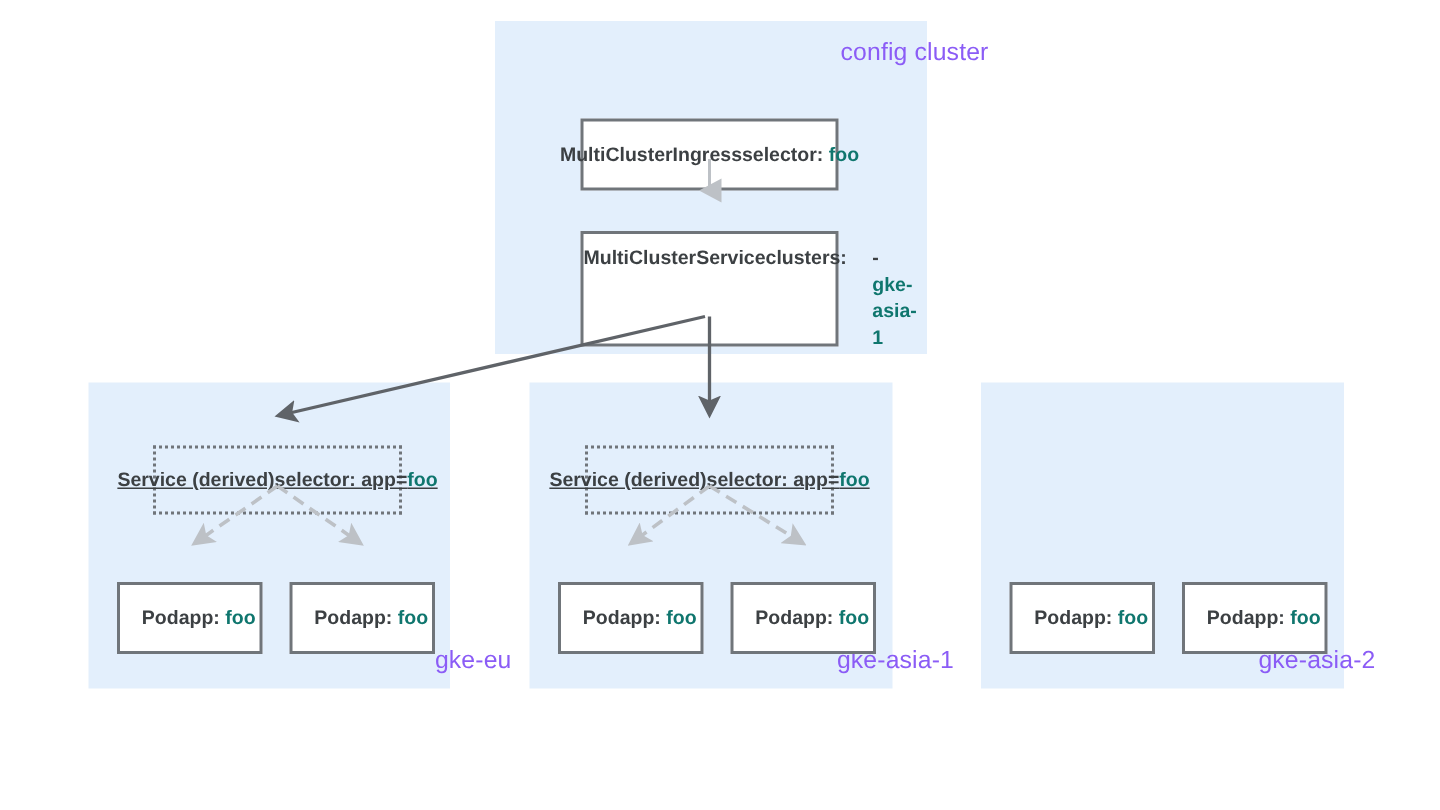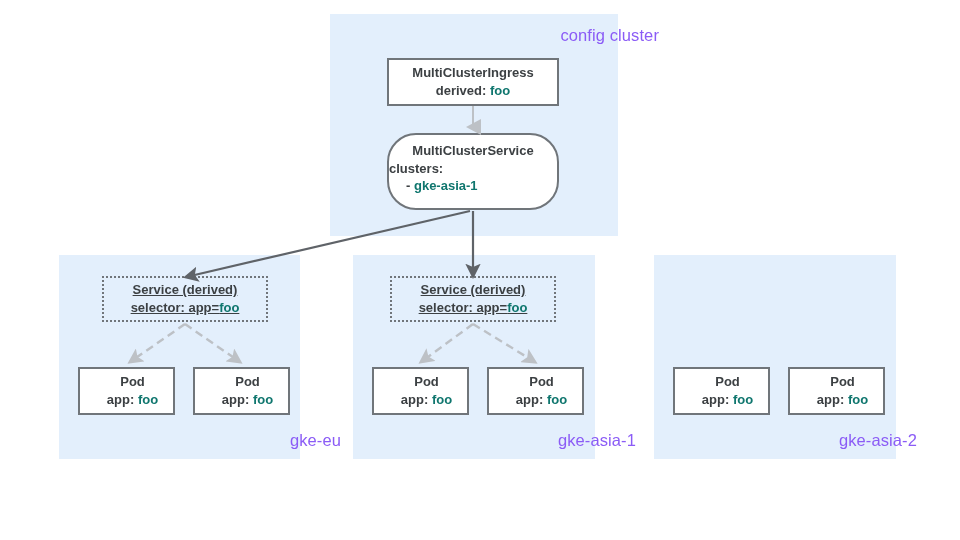--- a/index.html
+++ b/index.html
@@ -36,28 +36,29 @@
     margin-left: 41px;
   }
 
   
   .box {
     position: absolute;
     background: #ffffff;
     border: 2px solid #70757a;
     box-sizing: border-box;
     display: flex;
-    flex-direction: column;
+    flex-direction: row;
     align-items: center;
     justify-content: center;
     color: #3c4043;
     font-size: 13px;
     font-weight: bold;
     line-height: 1.35;
     text-align: center;
+    margin-top: 21px;
   }
   .box .line {
     white-space: nowrap;
   }
   .blue {
     color: #0f766e;
   }
 
   
   .box-mcs {
@@ -104,26 +105,26 @@
 <body>
 
 <div id="canvas">
 
   <div class="panel" style="left:330px; top:14px; width:288px; height:222px;"></div>
   <div class="panel-title" style="left:330px; top:26px; width:288px;">config cluster</div>
 
   <div class="box" style="left:387px; top:58px; width:172px; height:48px;">
     <div class="line">MultiClusterIngress</div>
     <div class="line">
-      <span>derived:</span>
-      <span class="blue">foo</span>
-    </div>
-  </div>
-
-  <div class="box box-mcs" style="left:387px; top:133px; width:172px; height:77px;border-radius:29px;">
+      <span>selector:</span>
+      <span class="blue">foo</span>
+    </div>
+  </div>
+
+  <div class="box box-mcs" style="left:387px; top:133px; width:172px; height:77px;">
     <div class="title">MultiClusterService</div>
     <div class="listline">clusters:</div>
     <div class="listline item">
       <span>-</span>
       <span class="blue">gke-asia-1</span>
     </div>
   </div>
 
   <div class="panel" style="left:59px; top:255px; width:241px; height:204px;"></div>
   <div class="panel-title" style="left:59px; top:431px; width:241px;">gke-eu</div>

